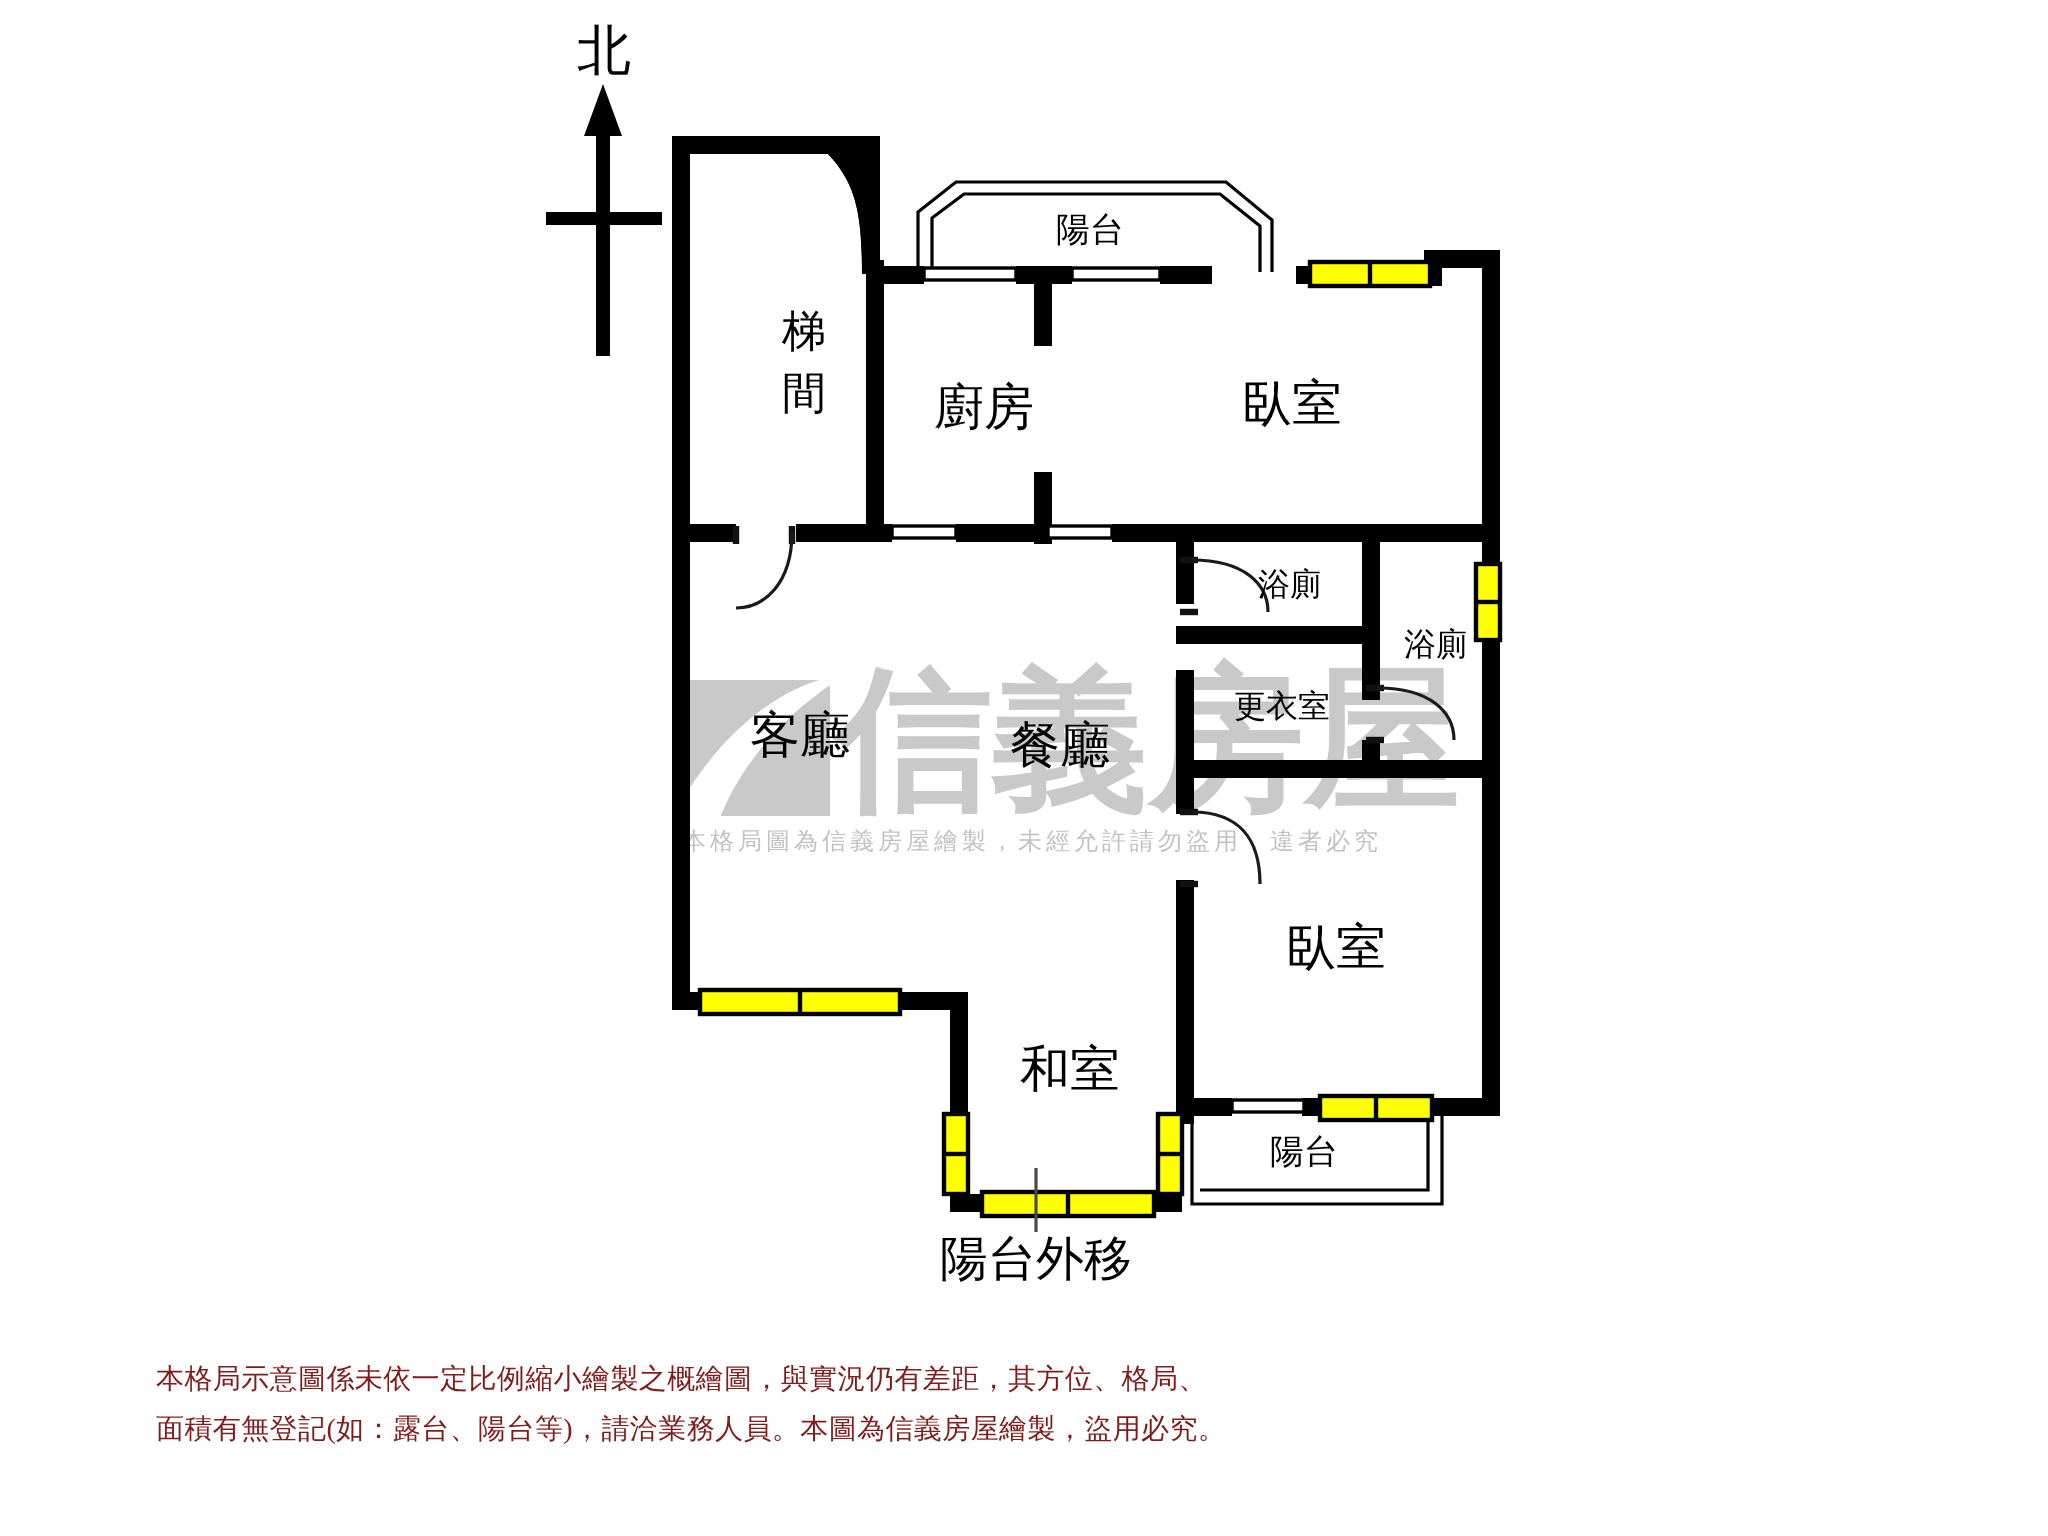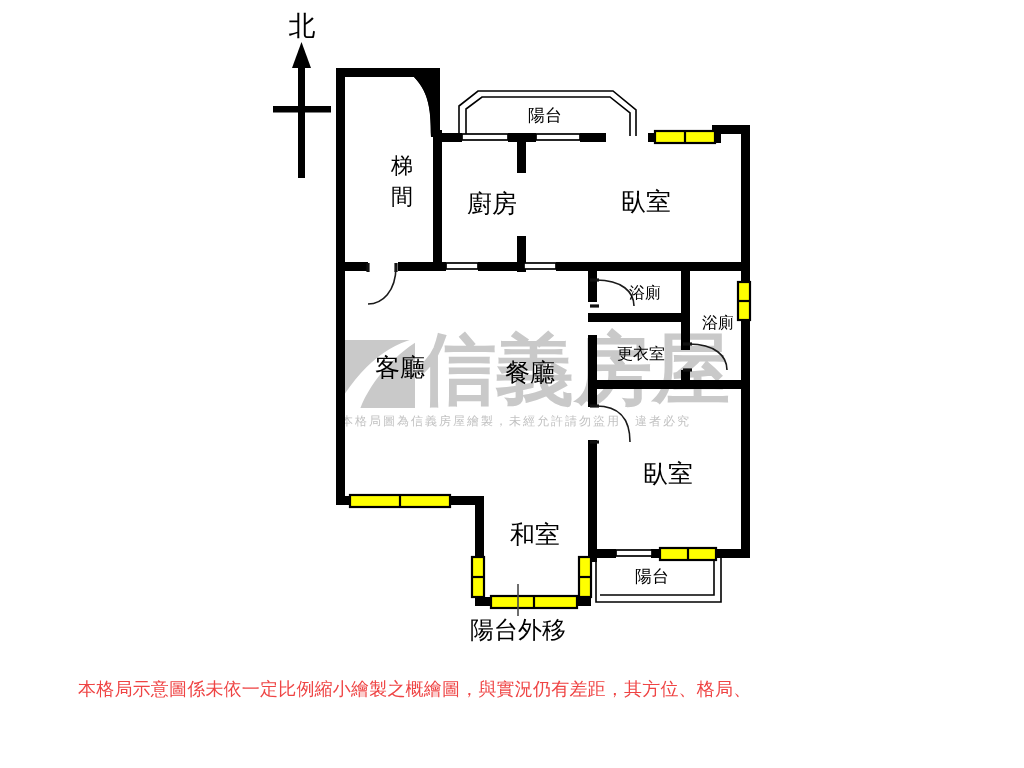--- a/index.html
+++ b/index.html
@@ -55,24 +55,24 @@
     fill: #c2c2c2;
     text-anchor: middle;
     dominant-baseline: middle;
     letter-spacing: 2px;
   }
   #disclaimer {
     position: absolute;
     left: 78px;
     top: 678px;
     width: 868px;
-    font-family: Liberation Mono, monospace;
-    font-size: 18px;
+    font-family: Liberation Serif, serif;
+    font-size: 14px;
     line-height: 25px;
-    color: #ef4444;
+    color: #7f1d1d;
     text-align: justify;
     letter-spacing: 0.2px;
   }
   #disclaimer div { white-space: nowrap; }
 </style>
 </head>
 <body>
 
 <div id="floorplan-root">
 
@@ -252,15 +252,16 @@
       <text class="roomlabel" x="668" y="475" font-size="25">臥室</text>
       <text class="roomlabel" x="535" y="536" font-size="25">和室</text>
       <text class="roomlabel" x="652" y="577" font-size="17">陽台</text>
     </g>
 
     <text class="roomlabel" x="518" y="631" font-size="24">陽台外移</text>
   </svg>
 
   <div id="disclaimer">
     <div>本格局示意圖係未依一定比例縮小繪製之概繪圖，與實況仍有差距，其方位、格局、</div>
+    <div>面積有無登記(如：露台、陽台等)，請洽業務人員。本圖為信義房屋繪製，盜用必究。</div>
   </div>
 
 </div>
 
 </body></html>

